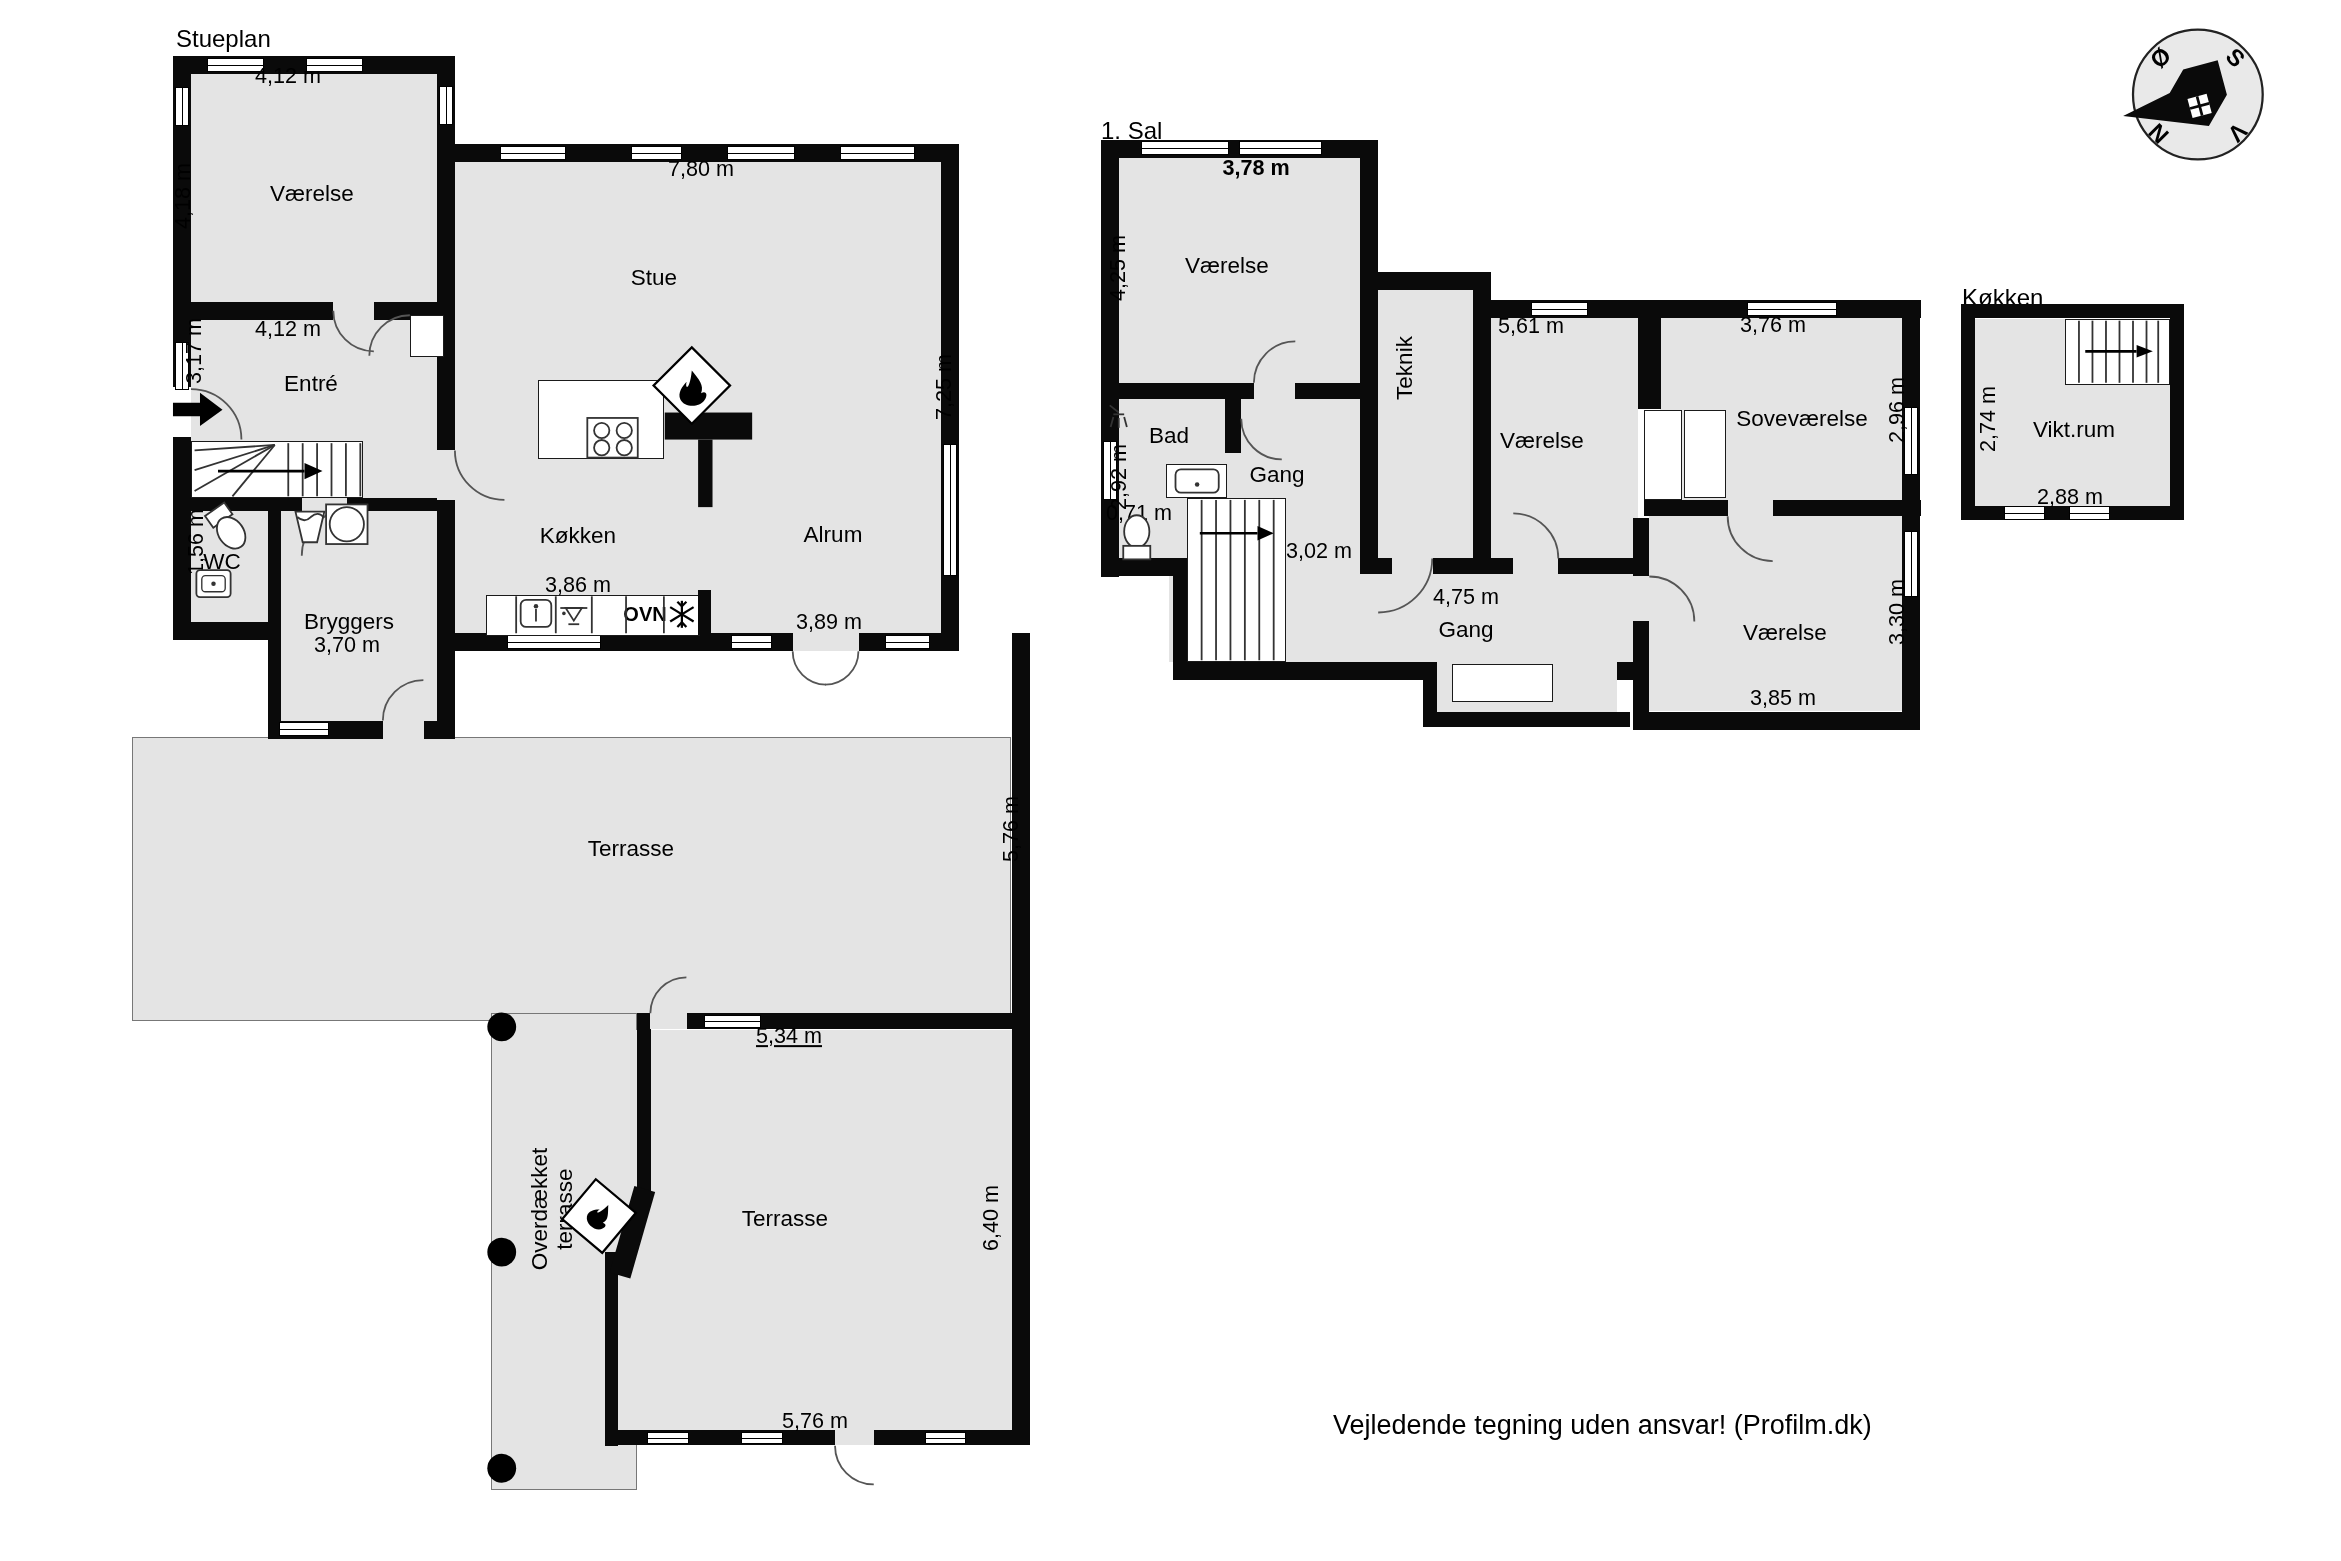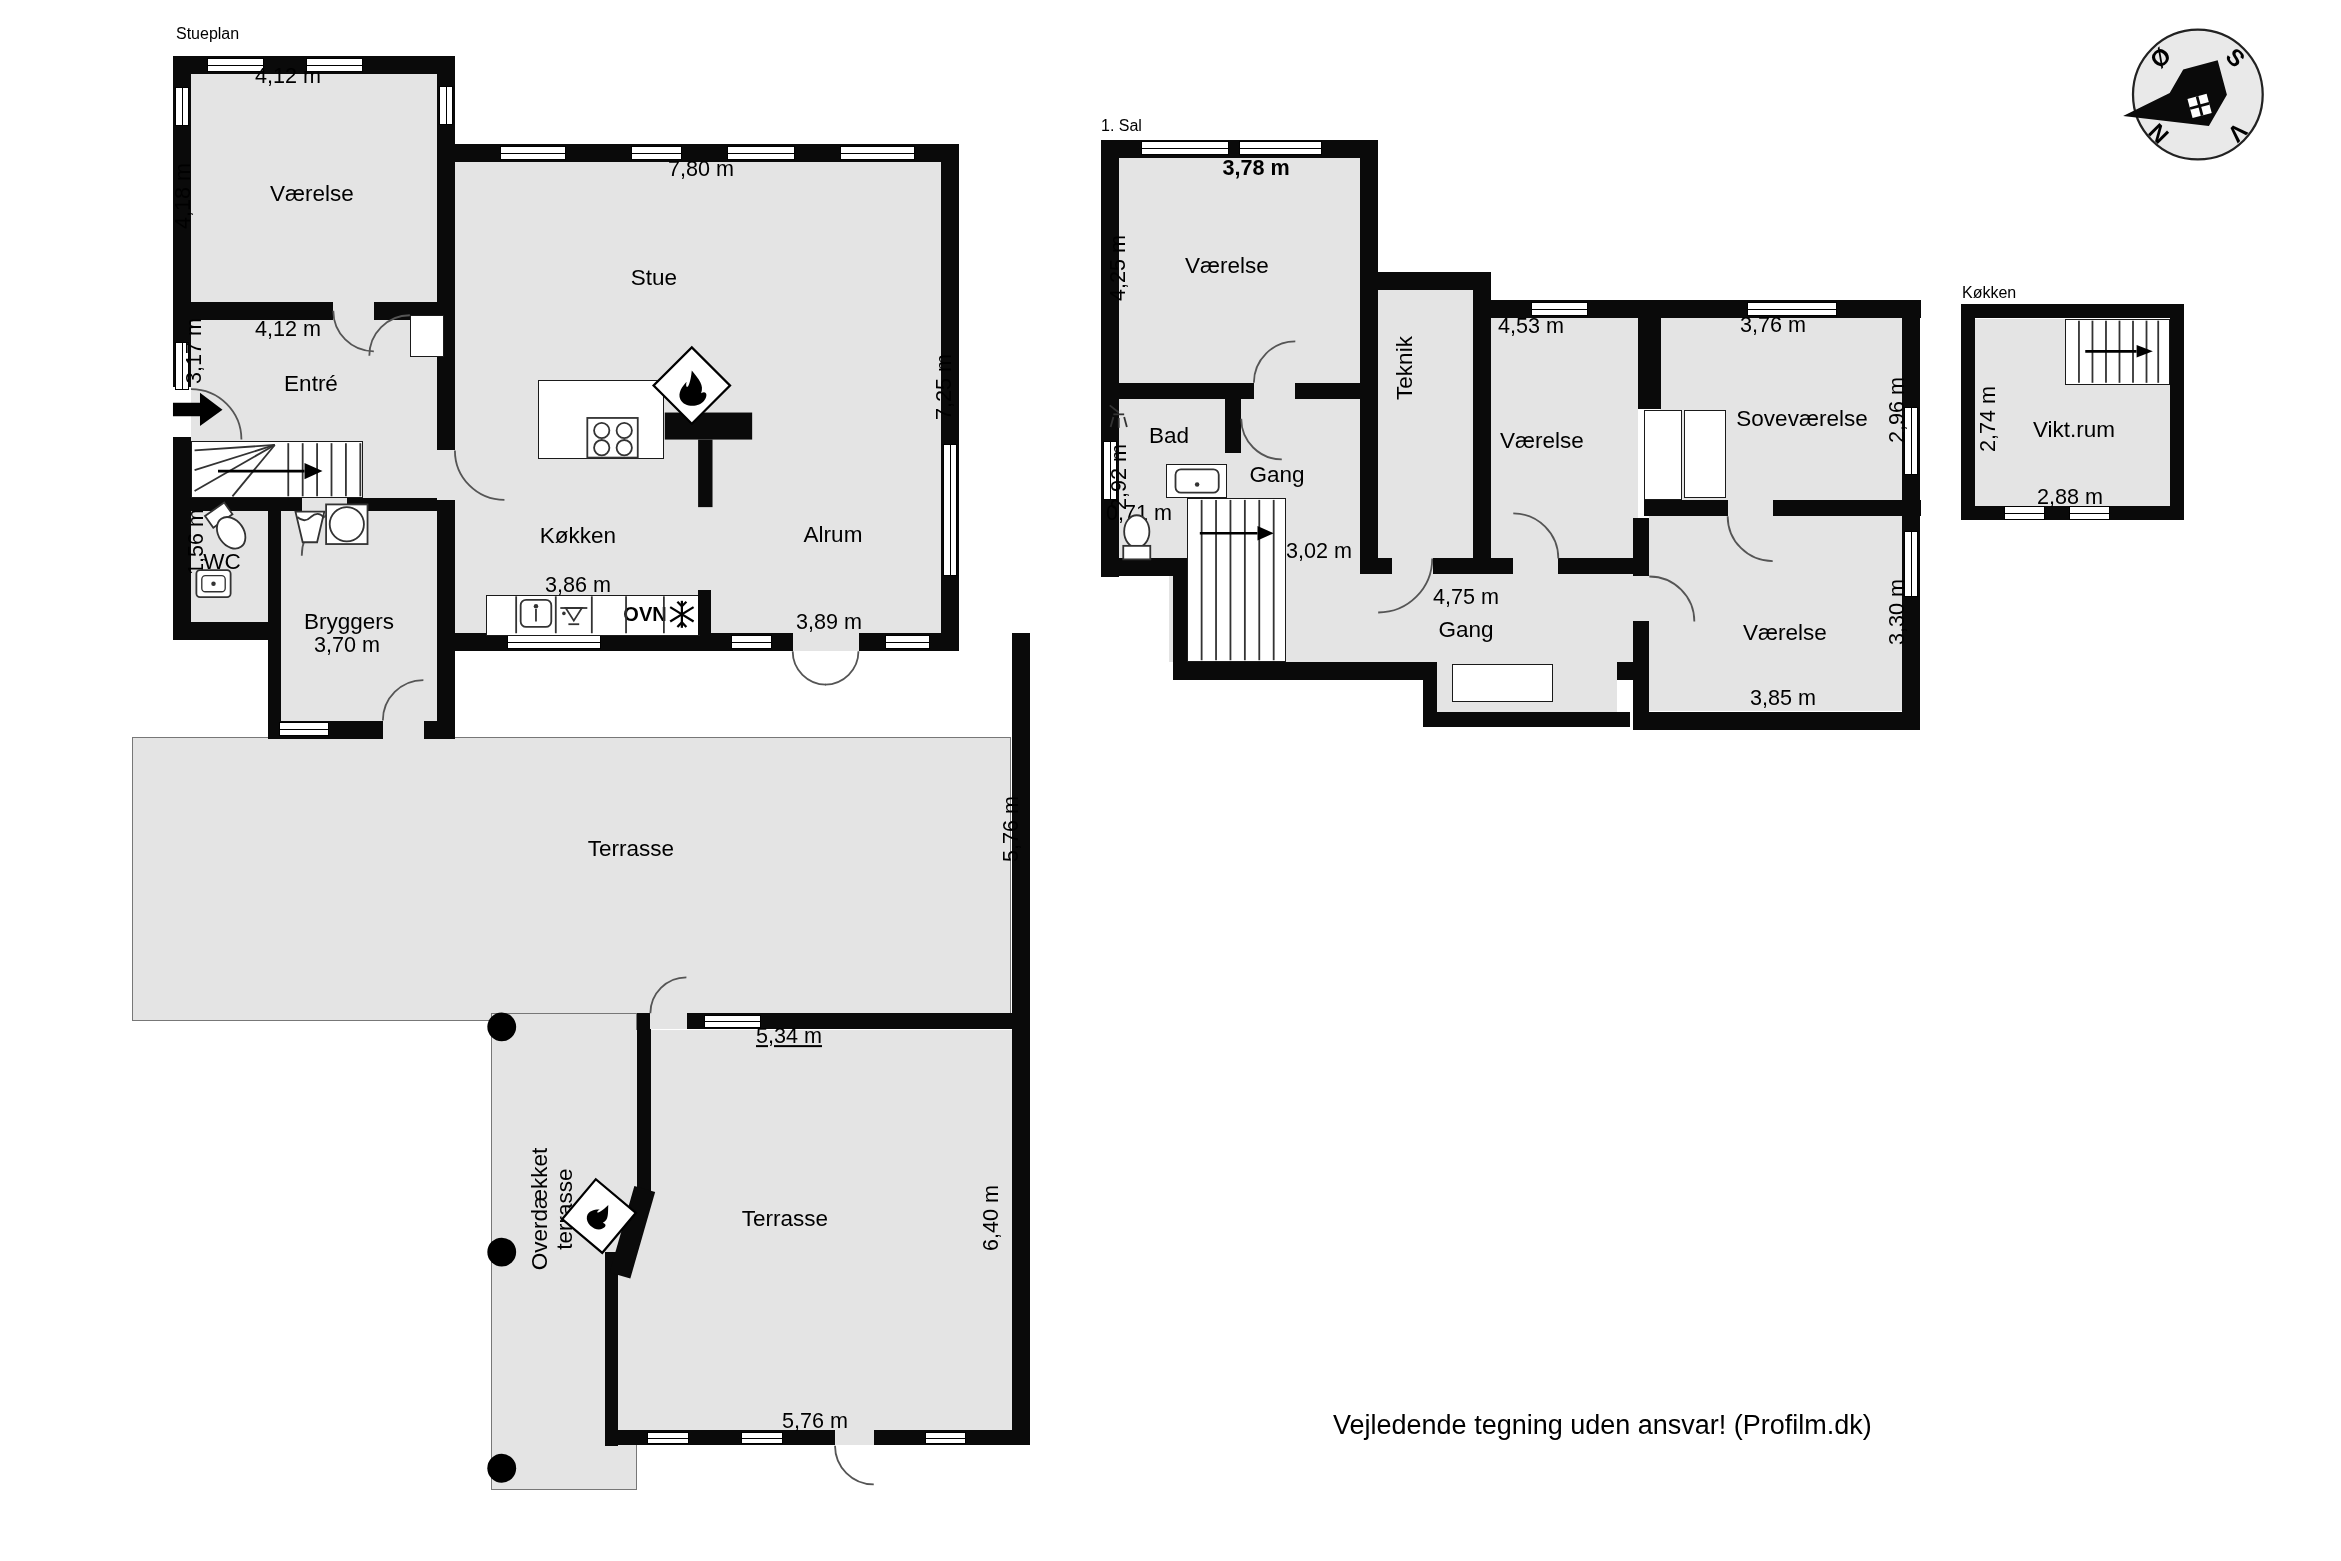--- a/index.html
+++ b/index.html
@@ -10,21 +10,21 @@
   .w{position:absolute;background:#0a0a0a;}                 
   .wb{position:absolute;background:#fff;border:1.8px solid #1a1a1a;box-sizing:border-box;} 
   .win{position:absolute;background:#fff;border:1.8px solid #000;box-sizing:border-box;}
   .win-h:before{content:"";position:absolute;left:0;right:0;top:50%;height:0;border-top:1.8px solid #000;}
   .win-v:before{content:"";position:absolute;top:0;bottom:0;left:50%;width:0;border-left:1.8px solid #000;}
   .lbl{position:absolute;font-size:21.6px;white-space:nowrap;transform:translate(-50%,-50%);line-height:1.1;}
   .lbl.v{transform:translate(-50%,-50%) rotate(-90deg);}
   .lbl.rm{font-size:22.5px;}
   .lbl.b{font-weight:bold;font-size:20px;}
   .lbl.wrap{white-space:normal;width:153px;text-align:center;}
-  .ttl{position:absolute;font-size:16px;white-space:nowrap;}
+  .ttl{position:absolute;font-size:24px;white-space:nowrap;}
   .ftr{position:absolute;font-size:27px;white-space:nowrap;}
   .cl{position:absolute;font-size:23.4px;font-weight:bold;}   
   svg.layer{position:absolute;left:0;top:0;}
 </style>
 </head>
 <body>
 
 <div class="canvas">
 
   <div class="ttl" style="left:176px;top:25px;">Stueplan</div>
@@ -175,21 +175,21 @@
 
   <div class="lbl" style="left:1256px;top:168px;font-weight:bold;">3,78 m</div>
   <div class="lbl rm" style="left:1227px;top:266px;">Værelse</div>
   <div class="lbl v" style="left:1118px;top:268px;">4,25 m</div>
   <div class="lbl rm" style="left:1169px;top:436px;">Bad</div>
   <div class="lbl v" style="left:1119px;top:477px;">2,92 m</div>
   <div class="lbl" style="left:1139px;top:513px;">0,71 m</div>
   <div class="lbl rm" style="left:1277px;top:475px;">Gang</div>
   <div class="lbl" style="left:1319px;top:551px;">3,02 m</div>
   <div class="lbl rm v" style="left:1405px;top:368px;">Teknik</div>
-  <div class="lbl" style="left:1531px;top:326px;">4,53 m</div>
+  <div class="lbl" style="left:1531px;top:326px;">5,61 m</div>
   <div class="lbl rm" style="left:1542px;top:441px;">Værelse</div>
   <div class="lbl" style="left:1773px;top:325px;">3,76 m</div>
   <div class="lbl rm" style="left:1802px;top:419px;">Soveværelse</div>
   <div class="lbl v" style="left:1897px;top:410px;">2,96 m</div>
   <div class="lbl" style="left:1466px;top:585px;margin-top:12px;">4,75 m</div>
   <div class="lbl rm" style="left:1466px;top:630px;">Gang</div>
   <div class="lbl rm" style="left:1785px;top:633px;">Værelse</div>
   <div class="lbl v" style="left:1897px;top:612px;">3,30 m</div>
   <div class="lbl" style="left:1783px;top:698px;">3,85 m</div>
 

